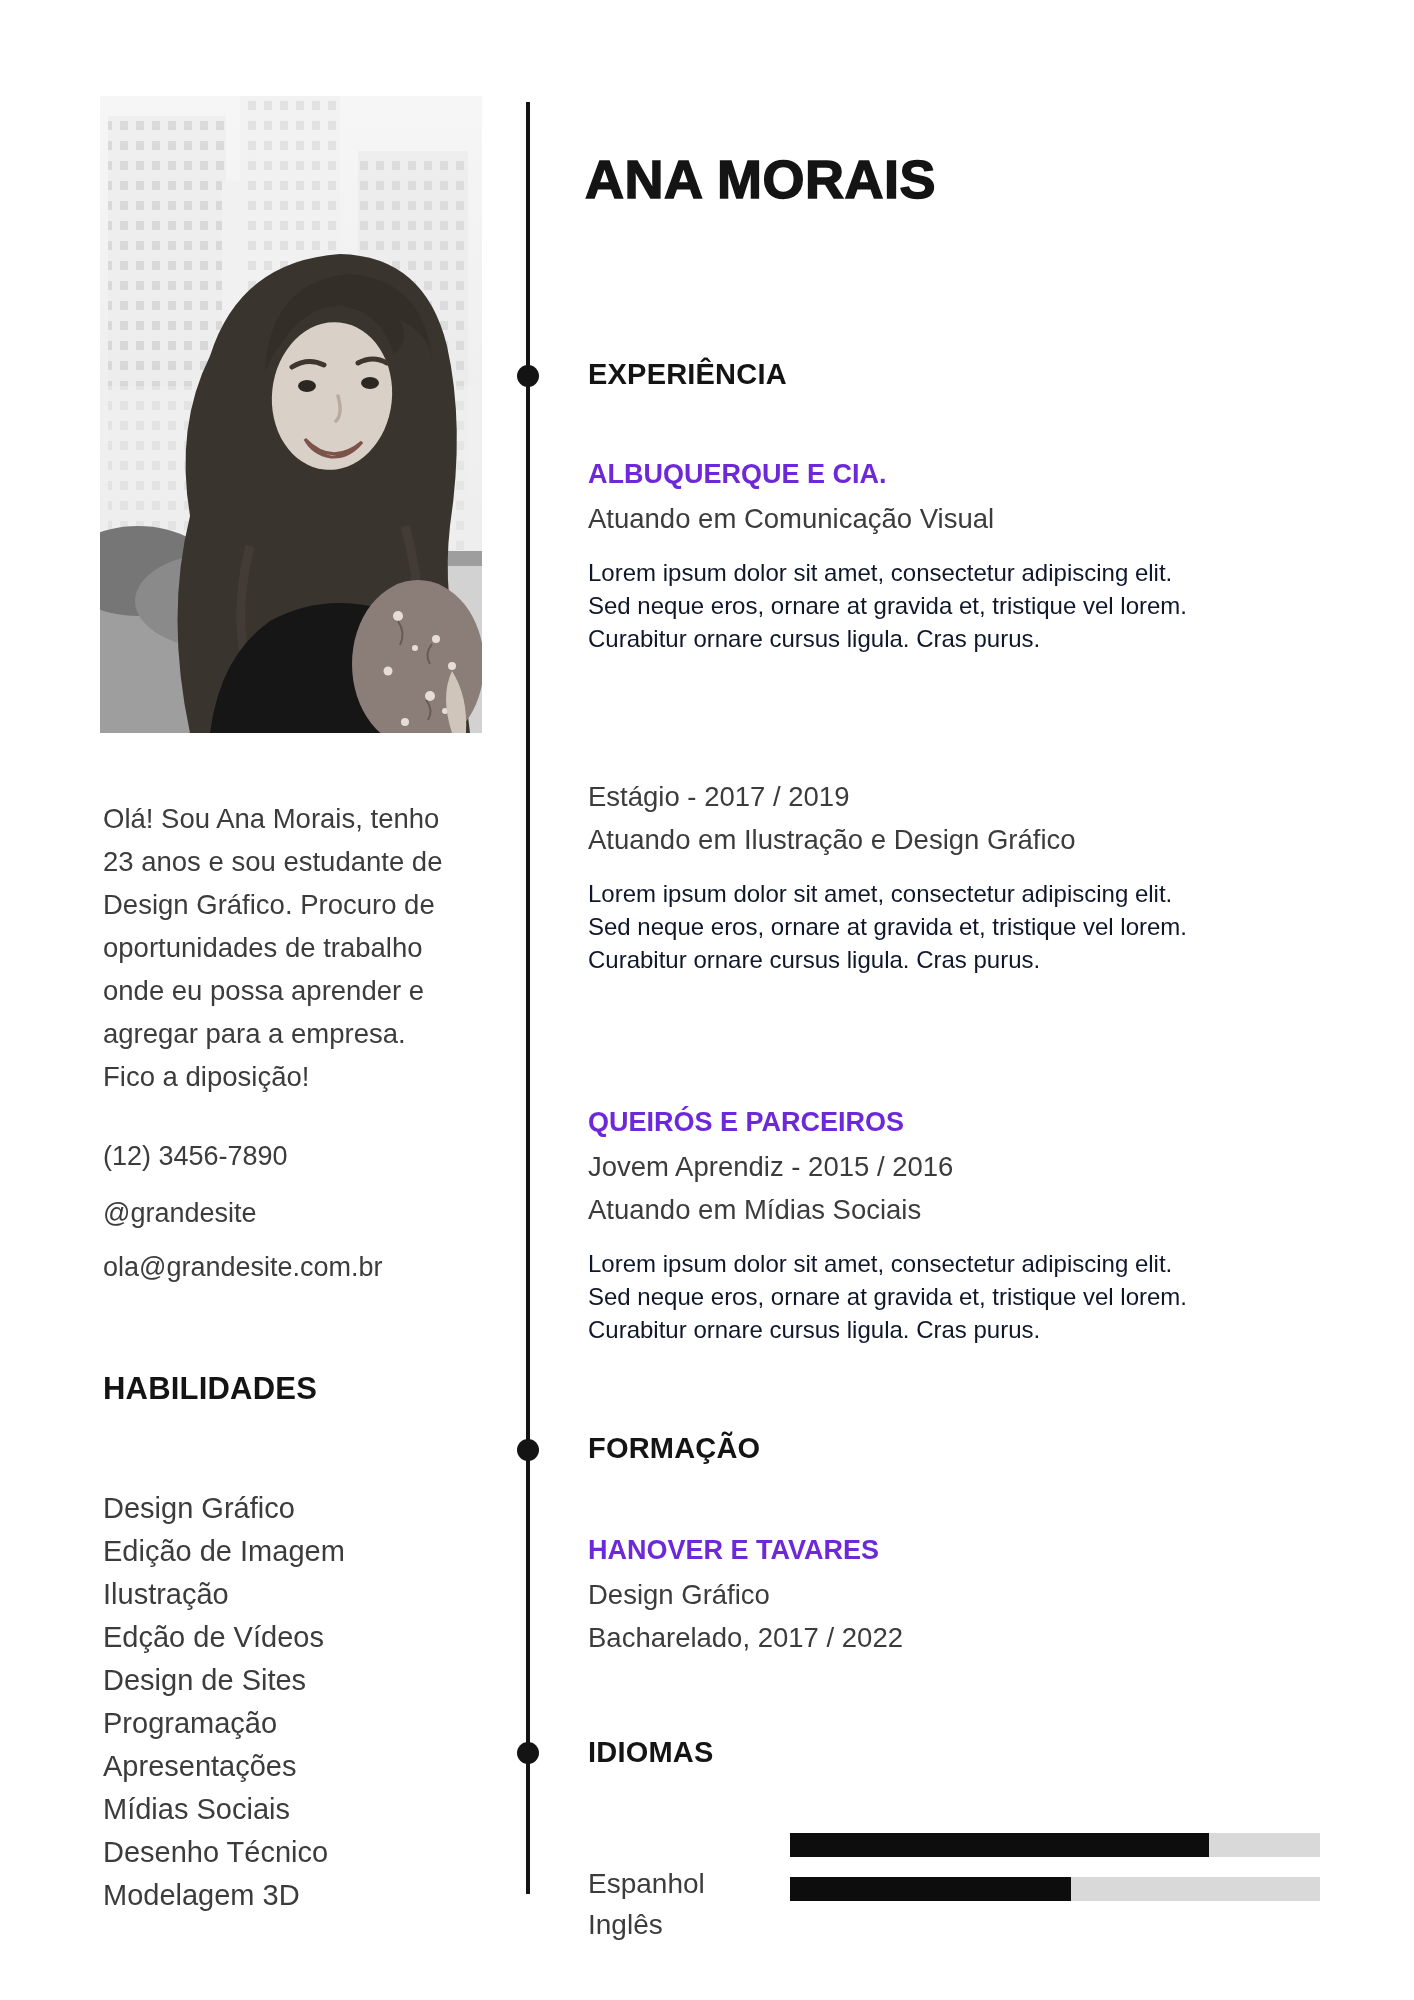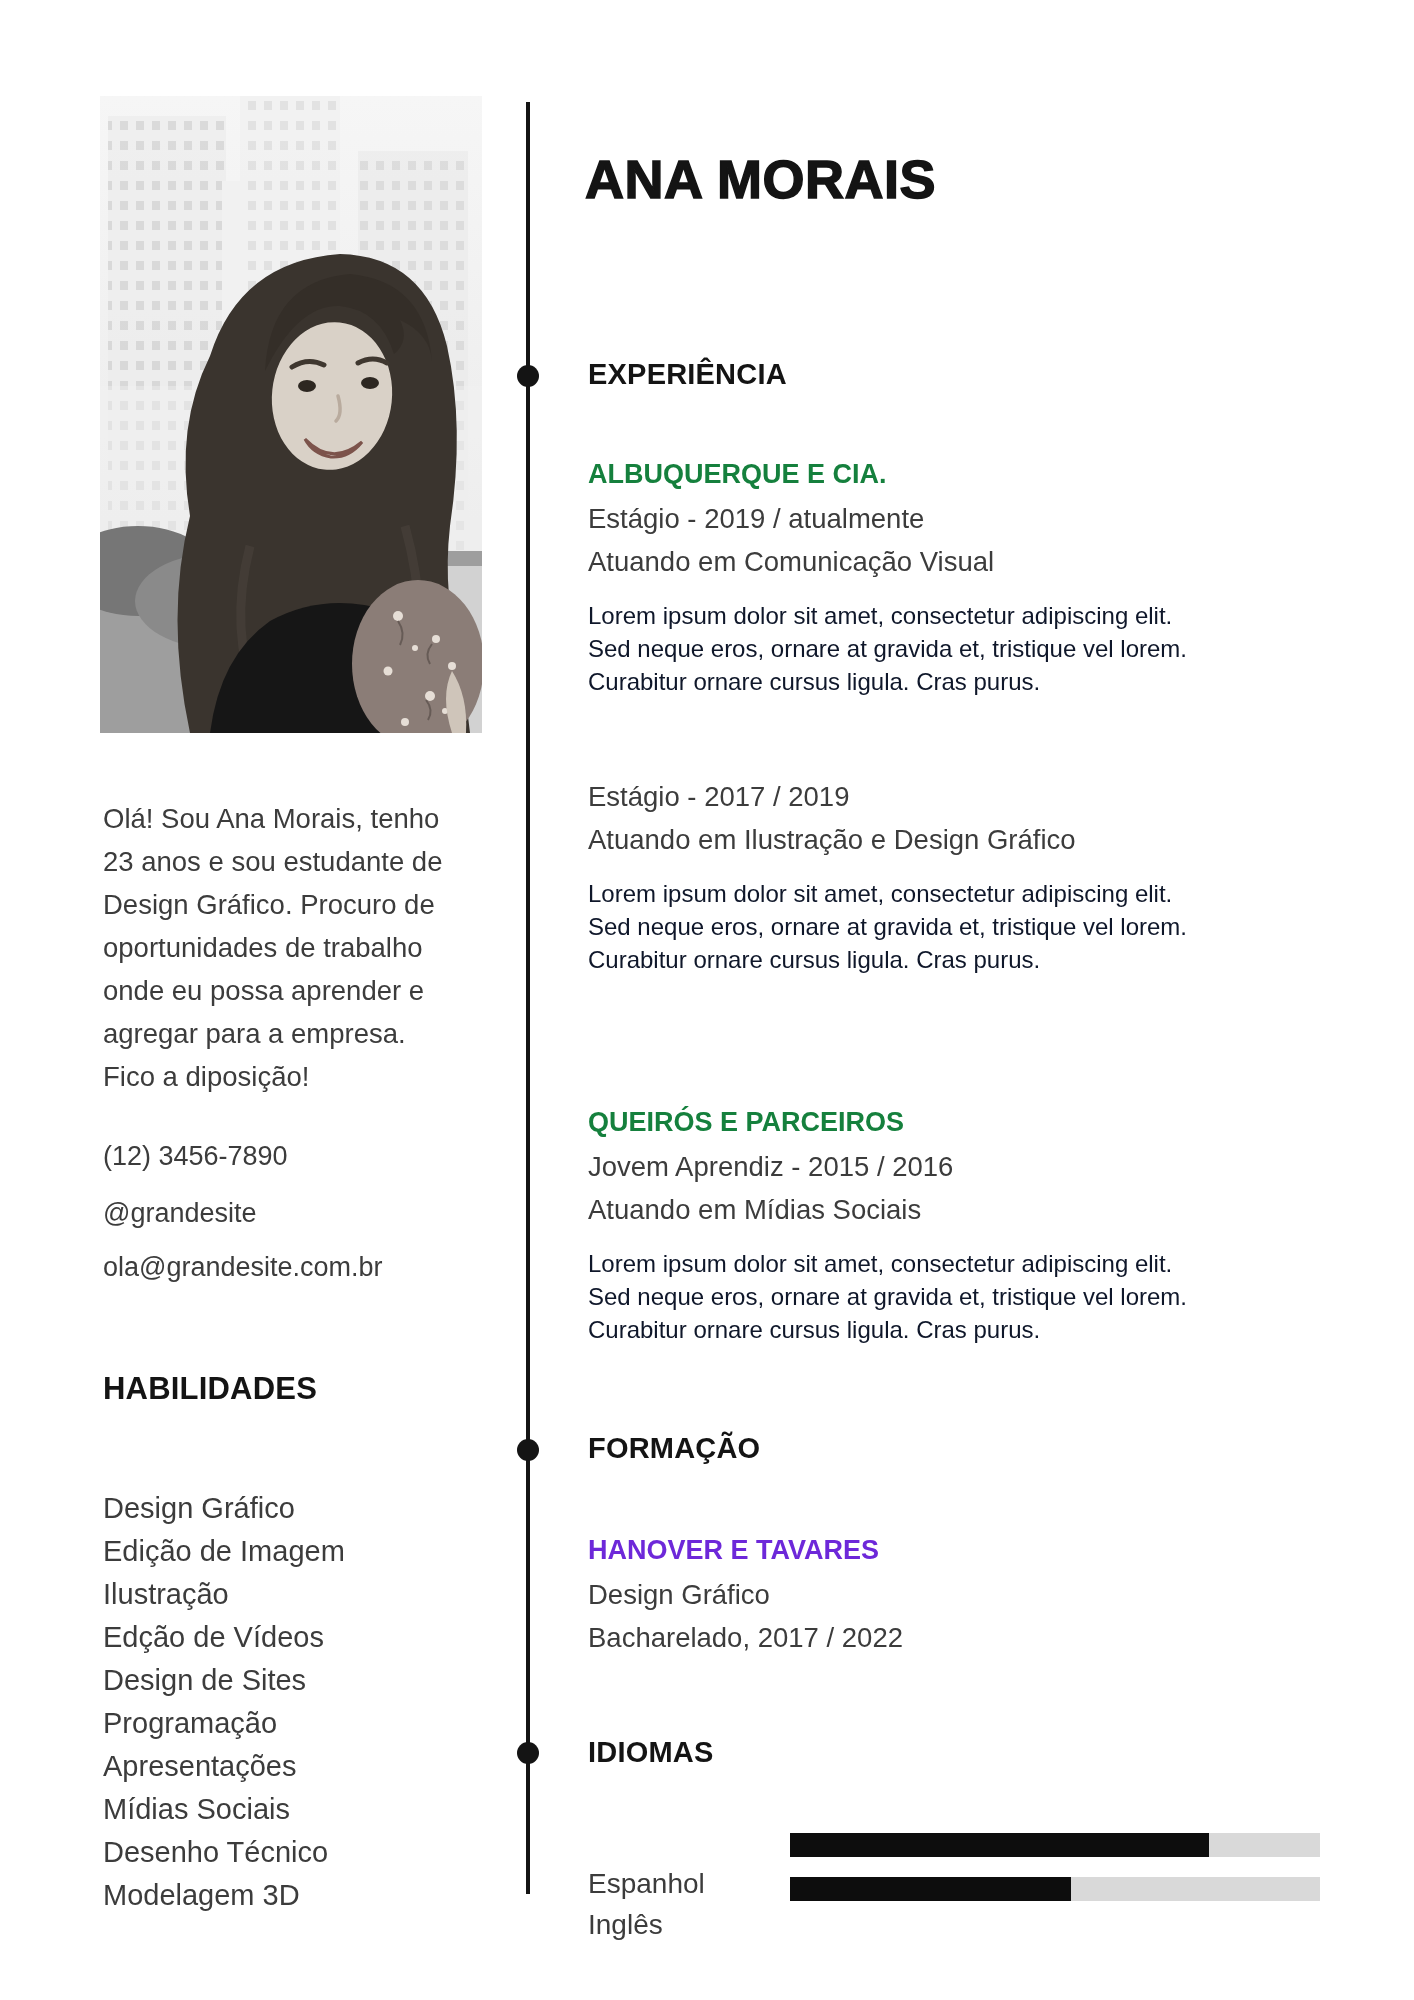--- a/index.html
+++ b/index.html
@@ -45,21 +45,21 @@
   }
   .sec-heading{position:absolute;left:588px;font-size:29px;font-weight:bold;color:#141414;letter-spacing:.2px;}
   #exp-heading{top:358px;}
   #edu-heading{top:1432px;}
   #lang-heading{top:1736px;}
 
   .job{position:absolute;left:588px;width:720px;}
   #job-0{top:452px;}
   #job-1{top:775px;}
   #job-2{top:1100px;}
-  .job-company{font-size:27px;font-weight:bold;color:#15803d;line-height:45px;}
+  .job-company{font-size:27px;font-weight:bold;color:#6d28d9;line-height:45px;}
   .job-role,.job-area{font-size:27.5px;line-height:43px;color:#3c3c3c;}
   .job-desc{margin-top:16px;font-size:24px;line-height:33px;color:#0f172a;white-space:pre-line;}
 
   .edu{position:absolute;left:588px;top:1528px;width:720px;}
   .edu-school{font-size:27px;font-weight:bold;color:#6d28d9;line-height:45px;}
   .edu-line{font-size:27.5px;line-height:43px;color:#3c3c3c;}
 
   .lang-label{position:absolute;left:588px;font-size:28px;color:#3c3c3c;}
   #lang-label-0{top:1909px;}
   #lang-label-1{top:1868px;}
@@ -168,21 +168,20 @@
   <div class="tl-dot" id="dot-exp"></div>
   <div class="tl-dot" id="dot-edu"></div>
   <div class="tl-dot" id="dot-lang"></div>
 
   <h1 class="title">ANA MORAIS</h1>
 
   <div class="sec-heading" id="exp-heading">EXPERIÊNCIA</div>
 
   <div class="job" id="job-0">
     <div class="job-company">ALBUQUERQUE E CIA.</div>
-    <div class="job-role">Estágio - 2019 / atualmente</div>
     <div class="job-area">Atuando em Comunicação Visual</div>
     <div class="job-desc">Lorem ipsum dolor sit amet, consectetur adipiscing elit.
 Sed neque eros, ornare at gravida et, tristique vel lorem.
 Curabitur ornare cursus ligula. Cras purus.</div>
   </div>
 
   <div class="job" id="job-1">
     <div class="job-role">Estágio - 2017 / 2019</div>
     <div class="job-area">Atuando em Ilustração e Design Gráfico</div>
     <div class="job-desc">Lorem ipsum dolor sit amet, consectetur adipiscing elit.

